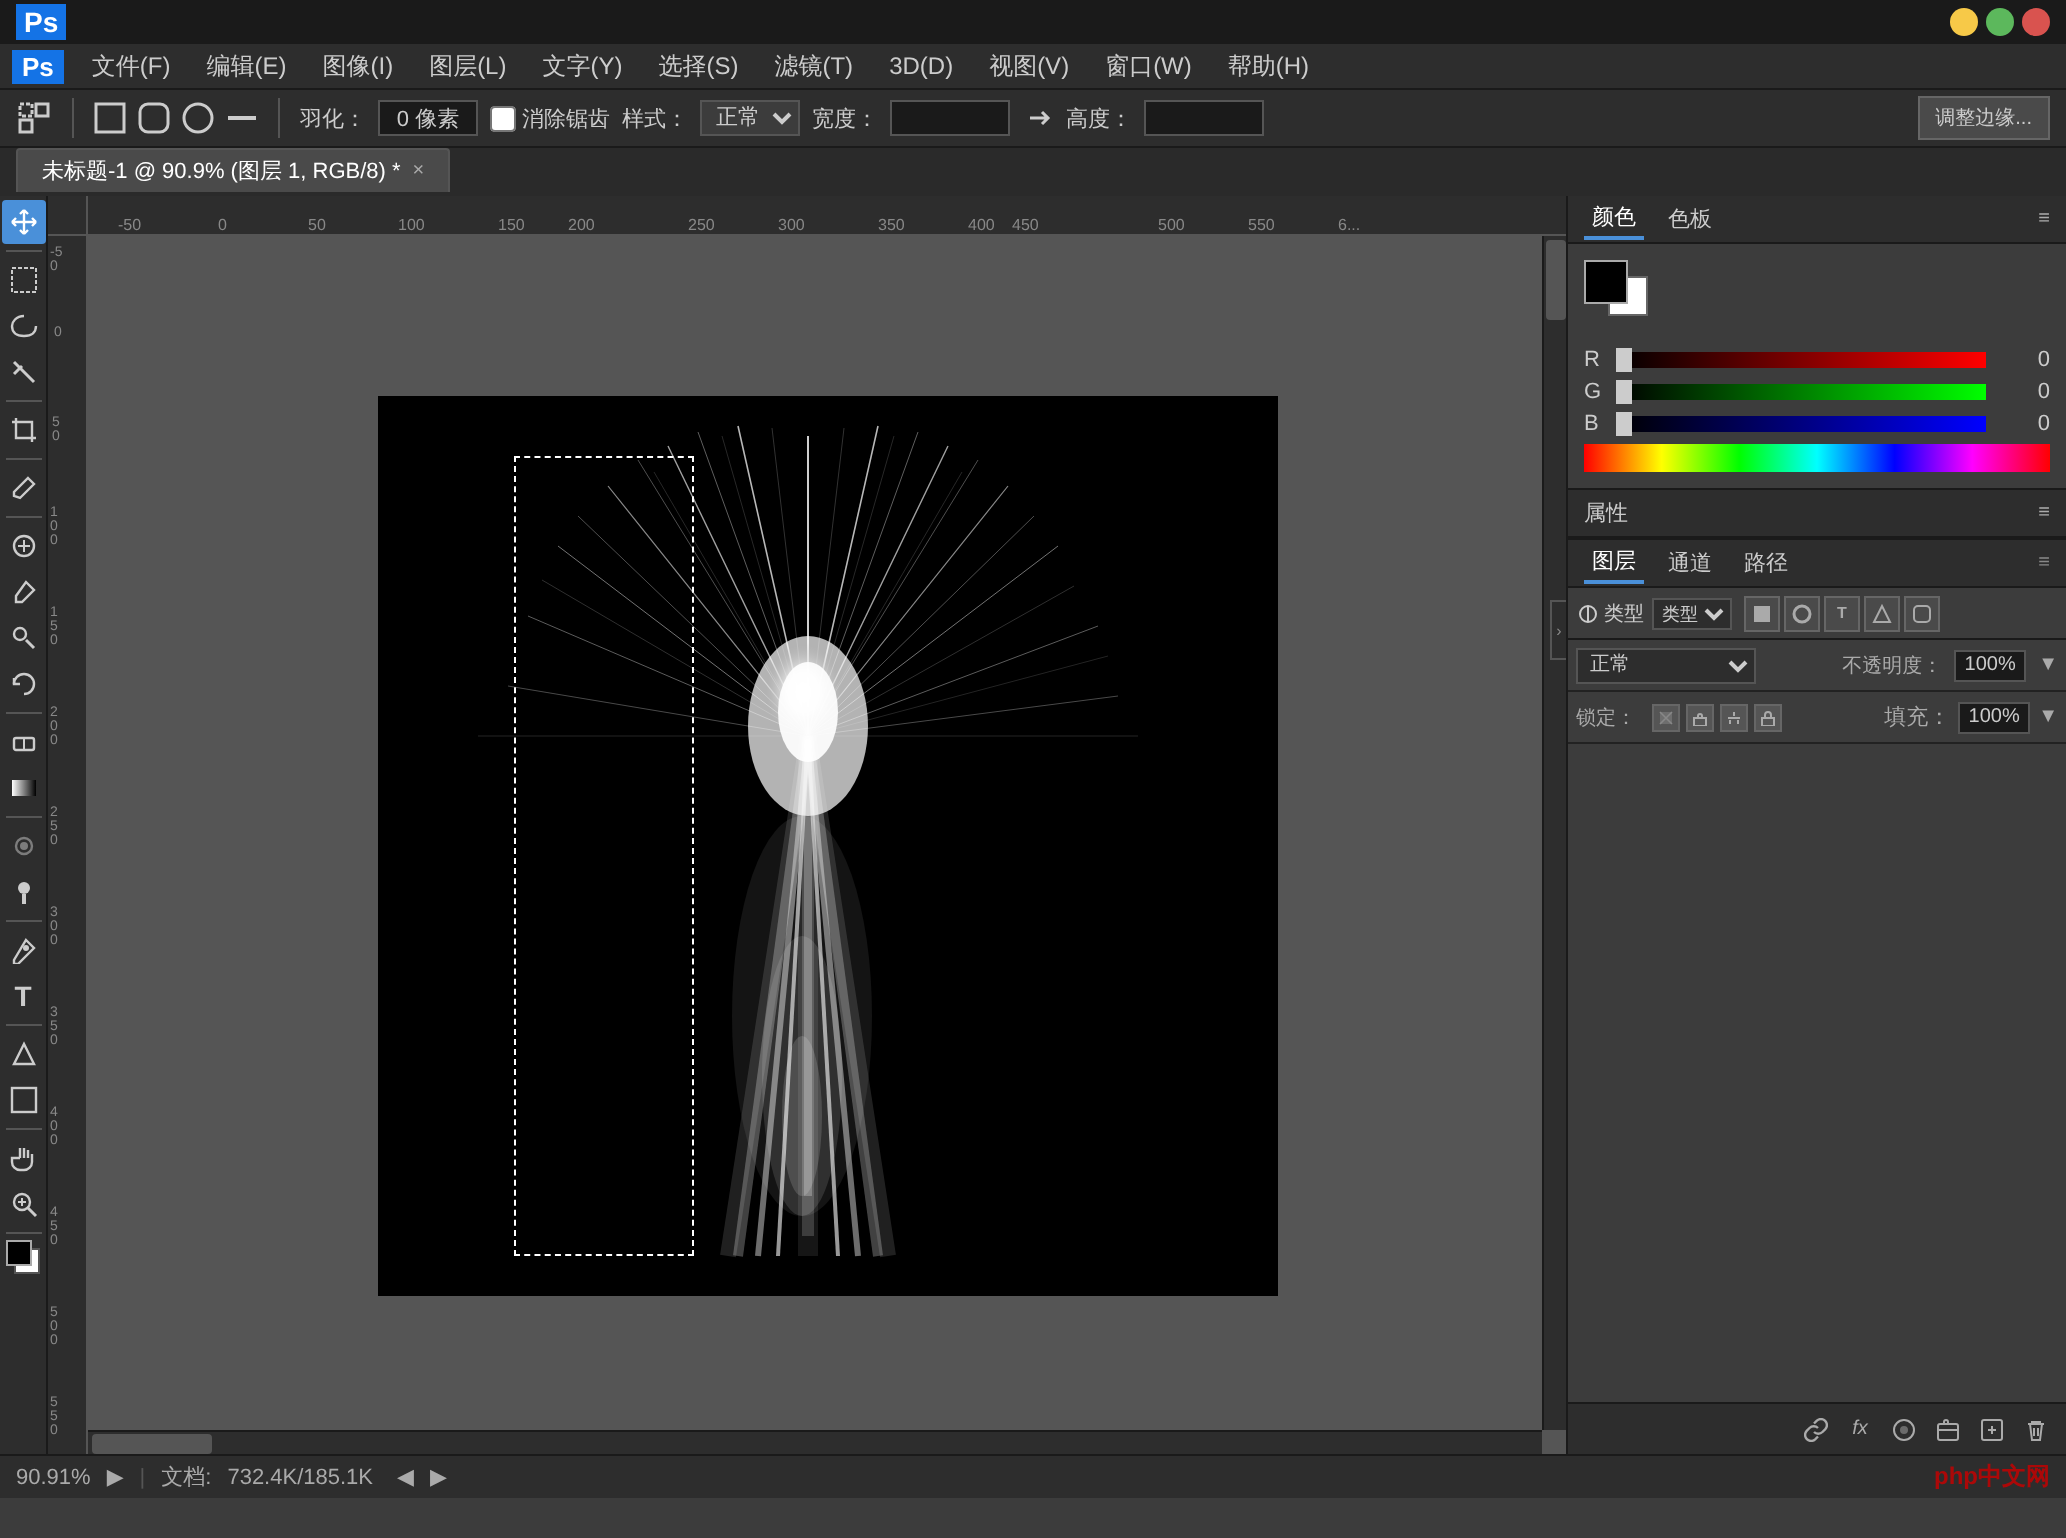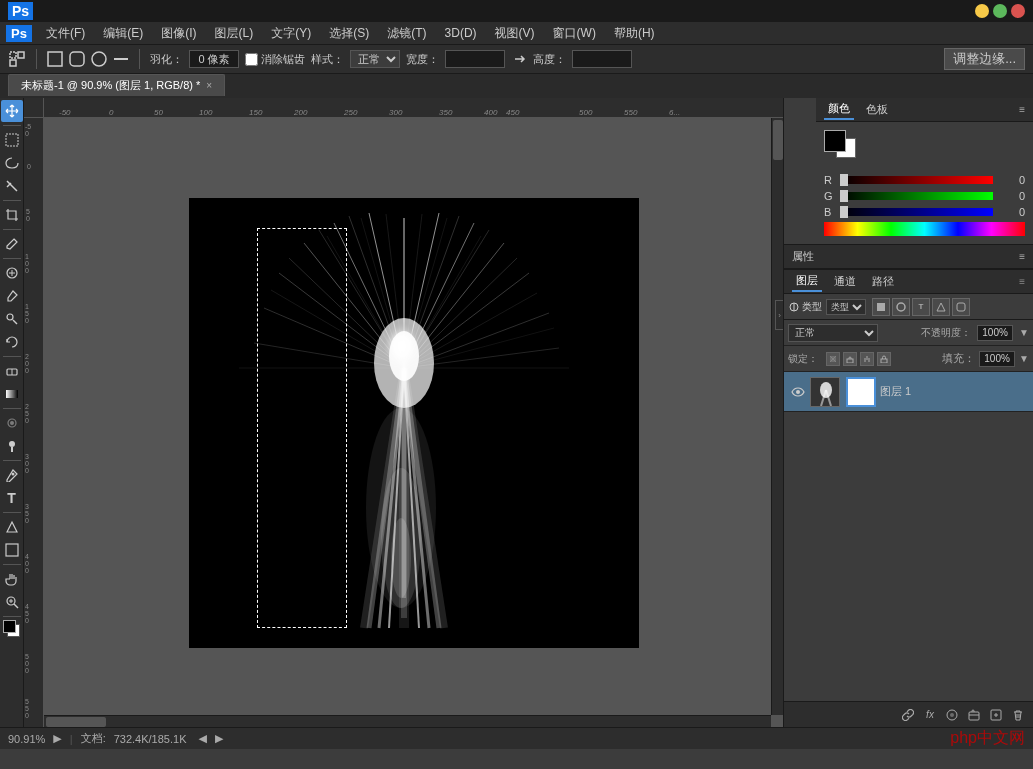--- a/index.html
+++ b/index.html
@@ -40,21 +40,21 @@
     .toolbar-input {
       background: #1a1a1a; border: 1px solid #555; color: #ccc;
       width: 50px; height: 18px; font-size: 11px; padding: 0 0; text-align: center;
     }
     .toolbar-select {
       background: #3c3c3c; border: 1px solid #555; color: #ccc;
       height: 18px; font-size: 11px; padding: 0 3px;
     }
     .toolbar-btn {
       background: #4a4a4a; border: 1px solid #666; color: #ccc;
-      height: 22px; font-size: 13px; padding: 0 8px; cursor: pointer;
+      height: 22px; font-size: 10px; padding: 0 8px; cursor: pointer;
     }
 
     
     #tabbar {
       width: 100%; height: 24px; background: #2a2a2a;
       display: flex; align-items: flex-start; padding: 0 8px;
     }
     .tab {
       height: 22px; padding: 0 12px; background: #3c3c3c;
       border: 1px solid #555; border-bottom: none;
@@ -83,21 +83,21 @@
     .tool-btn.active { background: #4a90d9; }
     .tool-sep { width: 18px; height: 1px; background: #555; margin: 2px 0; }
 
     
     #canvas-area {
       flex: 1; background: #4a4a4a; position: relative; overflow: hidden;
     }
     #ruler-top {
       position: absolute; top: 0; left: 20px; right: 0; height: 20px;
       background: #2d2d2d; border-bottom: 1px solid #555;
-      display: flex; align-items: flex-end; font-style: italic;
+      display: flex; align-items: flex-end;
     }
     #ruler-left {
       position: absolute; top: 20px; left: 0; width: 20px; bottom: 0;
       background: #2d2d2d; border-right: 1px solid #555;
     }
     #ruler-corner {
       position: absolute; top: 0; left: 0; width: 20px; height: 20px;
       background: #2d2d2d; border-right: 1px solid #555; border-bottom: 1px solid #555;
     }
     #canvas-viewport {
@@ -117,21 +117,21 @@
     }
 
     
     #right-panel {
       width: 250px; background: #3c3c3c; border-left: 1px solid #1a1a1a;
       display: flex; flex-direction: column;
     }
 
     
     #color-panel {
-      background: #3c3c3c; border-bottom: 1px solid #1a1a1a; padding-left: 32px;
+      background: #3c3c3c; border-bottom: 1px solid #1a1a1a;
     }
     .panel-header {
       height: 24px; background: #2d2d2d; display: flex; align-items: center;
       padding: 0 8px; gap: 8px; font-size: 11px; color: #ccc;
       border-bottom: 1px solid #1a1a1a; cursor: pointer;
     }
     .panel-header .panel-tab {
       color: #ccc; cursor: pointer; padding: 2px 4px;
     }
     .panel-header .panel-tab.active { color: #fff; border-bottom: 2px solid #4a90d9; }
@@ -466,21 +466,21 @@
   <div id="canvas-area">
     <div id="ruler-corner"></div>
     <div id="ruler-top">
       <div style="position:relative;width:100%;height:100%;overflow:hidden;">
 
         <span class="ruler-tick" style="left:15px">-50</span>
         <span class="ruler-tick" style="left:65px">0</span>
         <span class="ruler-tick" style="left:110px">50</span>
         <span class="ruler-tick" style="left:155px">100</span>
         <span class="ruler-tick" style="left:205px">150</span>
-        <span class="ruler-tick" style="left:250px">200</span>
+        <span class="ruler-tick" style="left:240px">200</span>
         <span class="ruler-tick" style="left:300px">250</span>
         <span class="ruler-tick" style="left:345px">300</span>
         <span class="ruler-tick" style="left:395px">350</span>
         <span class="ruler-tick" style="left:440px">400</span>
         <span class="ruler-tick" style="left:462px">450</span>
         <span class="ruler-tick" style="left:535px">500</span>
         <span class="ruler-tick" style="left:580px">550</span>
         <span class="ruler-tick" style="left:625px">6...</span>
       </div>
     </div>
@@ -727,44 +727,20 @@
               </svg>
           </div>
         </div>
         <span style="font-size:11px;color:#aaa;margin-left:auto;">填充：</span>
         <input type="text" style="width: 36px; background: rgb(26, 26, 26); border: 1px solid rgb(85, 85, 85); color: rgb(204, 204, 204); height: 16px; font-size: 10px; text-align: center;" value="100%">
         <span style="font-size:10px;color:#aaa;">▼</span>
       </div>
 
       <div class="layers-list">
 
-        <div class="layer-row selected">
-          <div class="layer-visibility">
-            <svg width="14" height="10" viewBox="0 0 14 10">
-                <path d="M7 1C3 1 1 5 1 5s2 4 6 4 6-4 6-4-2-4-6-4z" fill="none" stroke="#ccc" stroke-width="1.2"></path>
-                <circle cx="7" cy="5" r="2" fill="#ccc"></circle>
-              </svg>
-          </div>
-          <div class="layer-thumb" style="background:#666;position:relative;overflow:hidden;">
-
-            <svg width="30" height="30" viewBox="0 0 30 30" style="position:absolute;top:0;left:0;">
-                <rect width="30" height="30" fill="#333"></rect>
-                <ellipse cx="15" cy="12" rx="6" ry="8" fill="#fff" opacity="0.8"></ellipse>
-                <line x1="15" y1="12" x2="10" y2="28" stroke="#fff" stroke-width="2" opacity="0.5"></line>
-                <line x1="15" y1="12" x2="20" y2="28" stroke="#fff" stroke-width="2" opacity="0.5"></line>
-              </svg>
-          </div>
-          <div class="layer-thumb" style="background:#fff;margin-left:2px;border:2px solid #4a90d9;">
-            
-            <svg width="30" height="30" viewBox="0 0 30 30">
-                <rect width="30" height="30" fill="#fff"></rect>
-              </svg>
-          </div>
-          <span class="layer-name">图层 1</span>
-        </div>
 
       </div>
 
       <div class="layers-footer">
         <div class="footer-icon">
           <svg width="12" height="12" viewBox="0 0 12 12">
               <path d="M5 7a3 3 0 004.24 0l1.42-1.42a3 3 0 00-4.24-4.24L5 2.76" fill="none" stroke="#aaa" stroke-width="1.2"></path>
               <path d="M7 5a3 3 0 00-4.24 0L1.34 6.42a3 3 0 004.24 4.24L7 9.24" fill="none" stroke="#aaa" stroke-width="1.2"></path>
             </svg>
         </div>
@@ -802,21 +778,21 @@
 
 <div id="statusbar">
   <span>90.91%</span>
   <span style="cursor:pointer;">▶</span>
   <span class="status-sep">|</span>
   <span>文档:</span>
   <span>732.4K/185.1K</span>
   <span style="cursor:pointer;margin-left:4px">◀</span>
   <span style="cursor:pointer">▶</span>
 
-  <div id="watermark" style="position:static;margin-left:auto;color:#c00;font-size:16px;font-weight:normal;">php中文网</div>
+  <div id="watermark" style="position:static;margin-left:auto;color:#c00;font-size:12px;font-weight:bold;">php中文网</div>
 </div>
 
 <style>
 @keyframes marchingAnts {
   0% { stroke-dashoffset: 0; }
   100% { stroke-dashoffset: 20; }
 }
 </style>
 
 </body></html>

